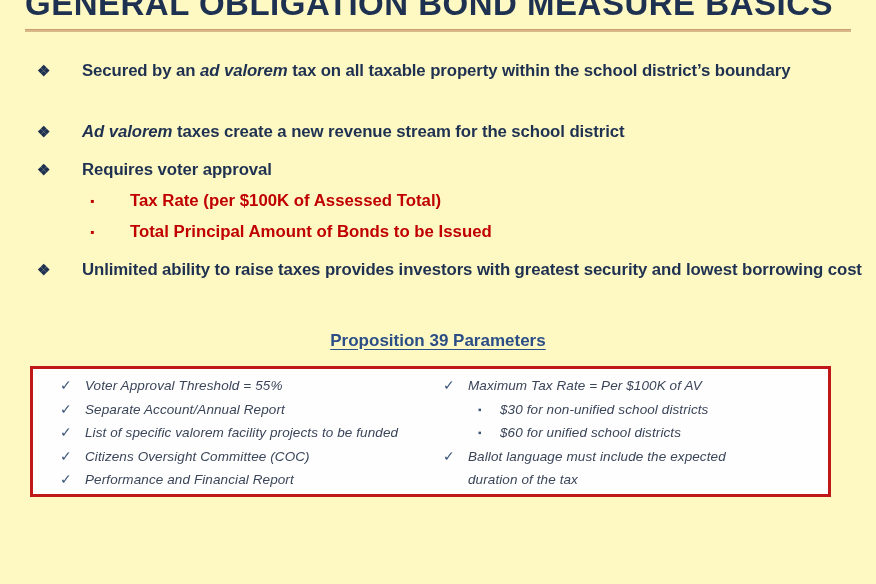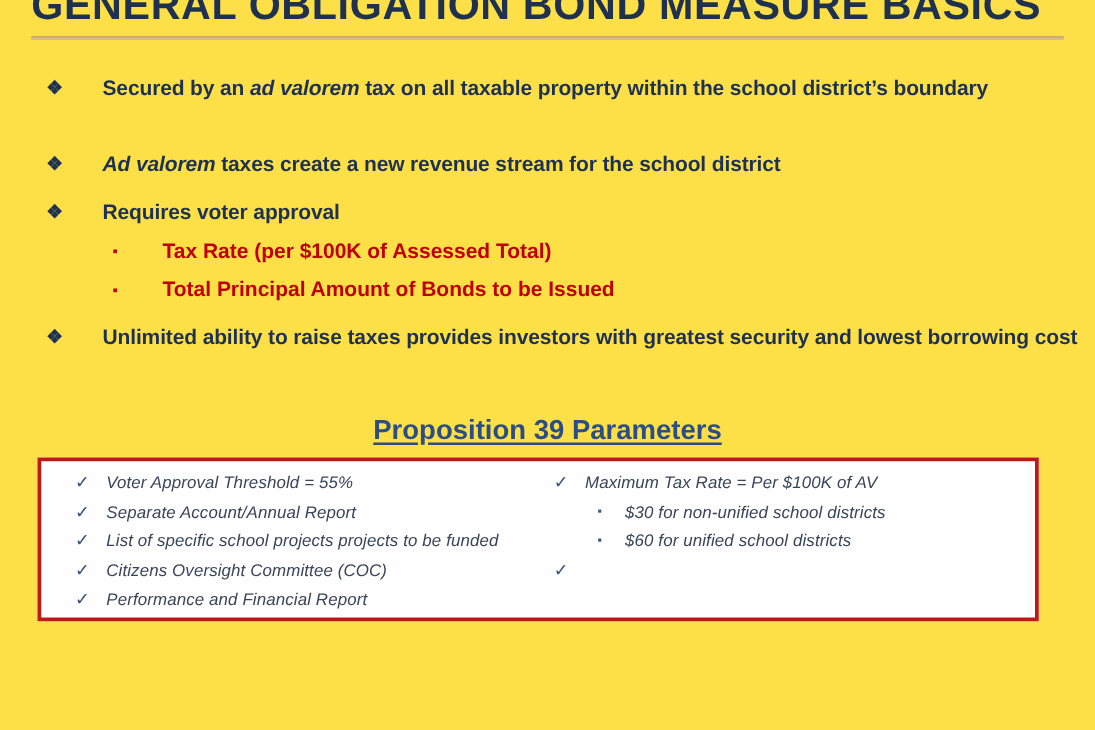--- a/index.html
+++ b/index.html
@@ -1,17 +1,17 @@
 <!DOCTYPE html>
 <html style="--navy: #1f3151; --red: #c00000; --heading_blue: #2b4e86; --rule_tan: #d9b98c; --box_border: #c01818; --box_text: #3a4559; --check_navy: #3a5578;"><head>
 <meta charset="utf-8">
 <style>
   html,body{margin:0;padding:0;background:#e8e8e8;}
   .slide{
-    position:relative;width:876px;height:584px;background:#fde047;
+    position:relative;width:876px;height:584px;background:#fef9c3;
     overflow:hidden;font-family:"Liberation Sans",sans-serif;
     -webkit-font-smoothing:antialiased;
   }
   
   .slide-title{
     position:absolute;top:-13px;left:25px;width:845px;
     font-size:33px;line-height:34px;font-weight:bold;letter-spacing:0.5px;
     color:var(--navy);white-space:nowrap;
   }
   .title-rule{
@@ -37,21 +37,21 @@
   .sub-red{
     position:absolute;left:90px;display:flex;align-items:flex-start;
     color:var(--red);font-weight:bold;font-size:16.8px;line-height:22px;
   }
   .sub-red .marker{flex:none;width:40px;font-size:12px;line-height:22px;}
   .r1{top:190px;}
   .r2{top:221px;}
   
   .section-heading{
     position:absolute;top:331px;left:0;width:876px;text-align:center;
-    font-size:22px;font-weight:bold;color:var(--heading_blue);
+    font-size:17px;font-weight:bold;color:var(--heading_blue);
   }
   .section-heading span{text-decoration:underline;text-underline-offset:3px;}
   
   .pbox{
     position:absolute;top:366px;left:30px;width:801px;height:131px;
     border:3px solid var(--box_border);box-sizing:border-box;background:#fefefe;
   }
   .pcol{position:absolute;top:5px;}
   .pcol-left{left:27px;width:390px;}
   .pcol-right{left:410px;width:380px;}
@@ -113,21 +113,21 @@
       <div class="pitem">
         <span class="check">✓</span>
         <span class="ptxt">Voter Approval Threshold = 55%</span>
       </div>
       <div class="pitem">
         <span class="check">✓</span>
         <span class="ptxt">Separate Account/Annual Report</span>
       </div>
       <div class="pitem">
         <span class="check">✓</span>
-        <span class="ptxt">List of specific school projects projects to be funded</span>
+        <span class="ptxt">List of specific valorem facility projects to be funded</span>
       </div>
       <div class="pitem">
         <span class="check">✓</span>
         <span class="ptxt">Citizens Oversight Committee (COC)</span>
       </div>
       <div class="pitem">
         <span class="check">✓</span>
         <span class="ptxt">Performance and Financial Report</span>
       </div>
     </div>
@@ -140,17 +140,18 @@
       <div class="pitem psub">
         <span class="sq">▪</span>
         <span class="ptxt">$30 for non-unified school districts</span>
       </div>
       <div class="pitem psub">
         <span class="sq">▪</span>
         <span class="ptxt">$60 for unified school districts</span>
       </div>
       <div class="pitem pwrap">
         <span class="check">✓</span>
+        <span class="ptxt">Ballot language must include the expected duration of the tax</span>
       </div>
     </div>
 
   </div>
 </div>
 
 </body></html>

